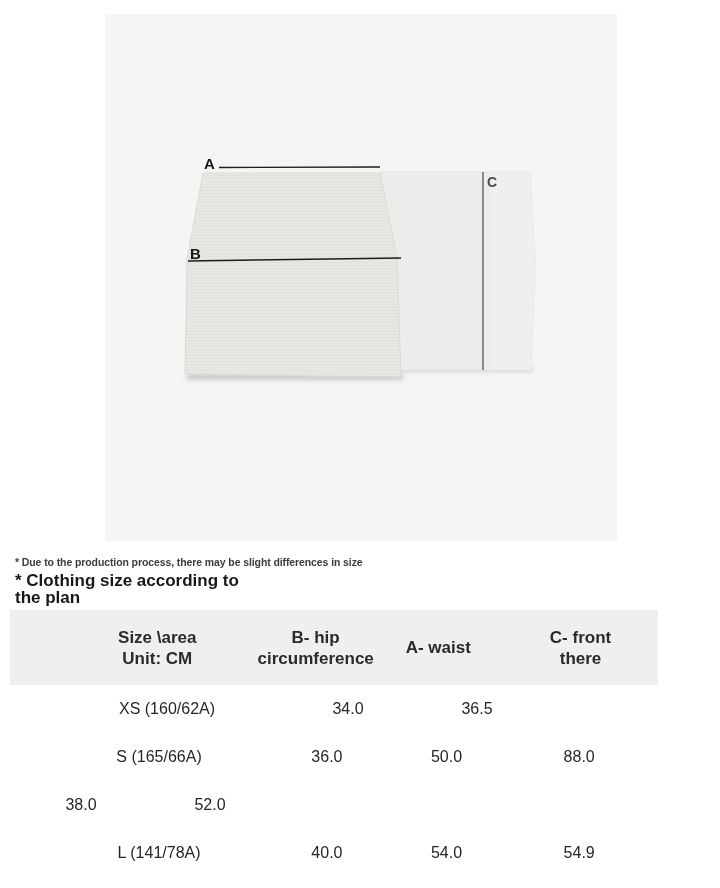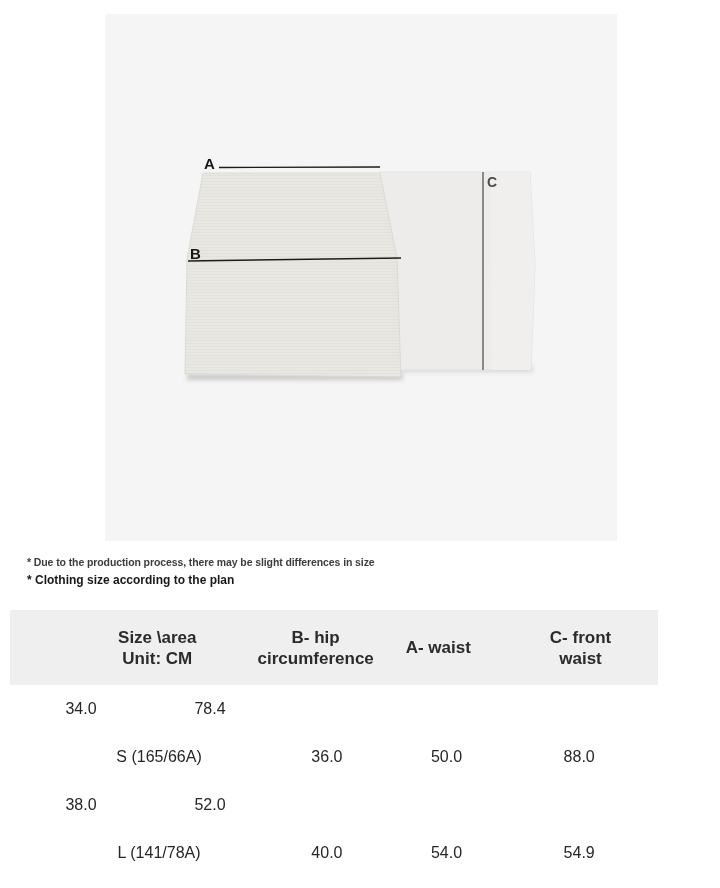--- a/index.html
+++ b/index.html
@@ -9,26 +9,26 @@
     -webkit-font-smoothing:antialiased;
   }
   
   .photo{
     position:absolute;left:105px;top:14px;width:512px;height:527px;
     background:#f5f5f5;
   }
   .photo svg{display:block;width:512px;height:527px;}
 
   
-  .notes{position:absolute;left:27px;top:556px;}
+  .notes{position:absolute;left:15px;top:556px;}
   .note-small{
     font-size:10.5px;font-weight:600;color:#3c3c3c;line-height:13px;letter-spacing:-0.1px;
   }
   .note-big{
-    margin-top:3px;font-size:12px;font-weight:700;color:#181818;
+    margin-top:3px;font-size:17px;font-weight:700;color:#181818;
     line-height:17px;width:232px;
   }
 
   
   .size-table{position:absolute;left:10px;top:610px;width:648px;}
   .thead{
     display:flex;align-items:center;height:75px;background:#efefef;
     font-weight:700;font-size:17px;color:#2b2b2b;line-height:21px;
   }
   .th,.td{text-align:center;}
@@ -91,27 +91,28 @@
     </div>
     <div class="th c2">
       <span>B- hip</span>
       <span>circumference</span>
     </div>
     <div class="th c1">
       <span>A- waist</span>
     </div>
     <div class="th c3">
       <span>C- front</span>
-      <span>waist</span>
+      <span>there</span>
     </div>
   </div>
 
   <div class="tr">
+    <div class="td c0">XS (160/62A)</div>
     <div class="td c1">34.0</div>
-    <div class="td c2">78.4</div>
+    <div class="td c2">36.5</div>
   </div>
   <div class="tr">
     <div class="td c0">S (165/66A)</div>
     <div class="td c1">36.0</div>
     <div class="td c2">50.0</div>
     <div class="td c3">88.0</div>
   </div>
   <div class="tr">
     <div class="td c1">38.0</div>
     <div class="td c2">52.0</div>

